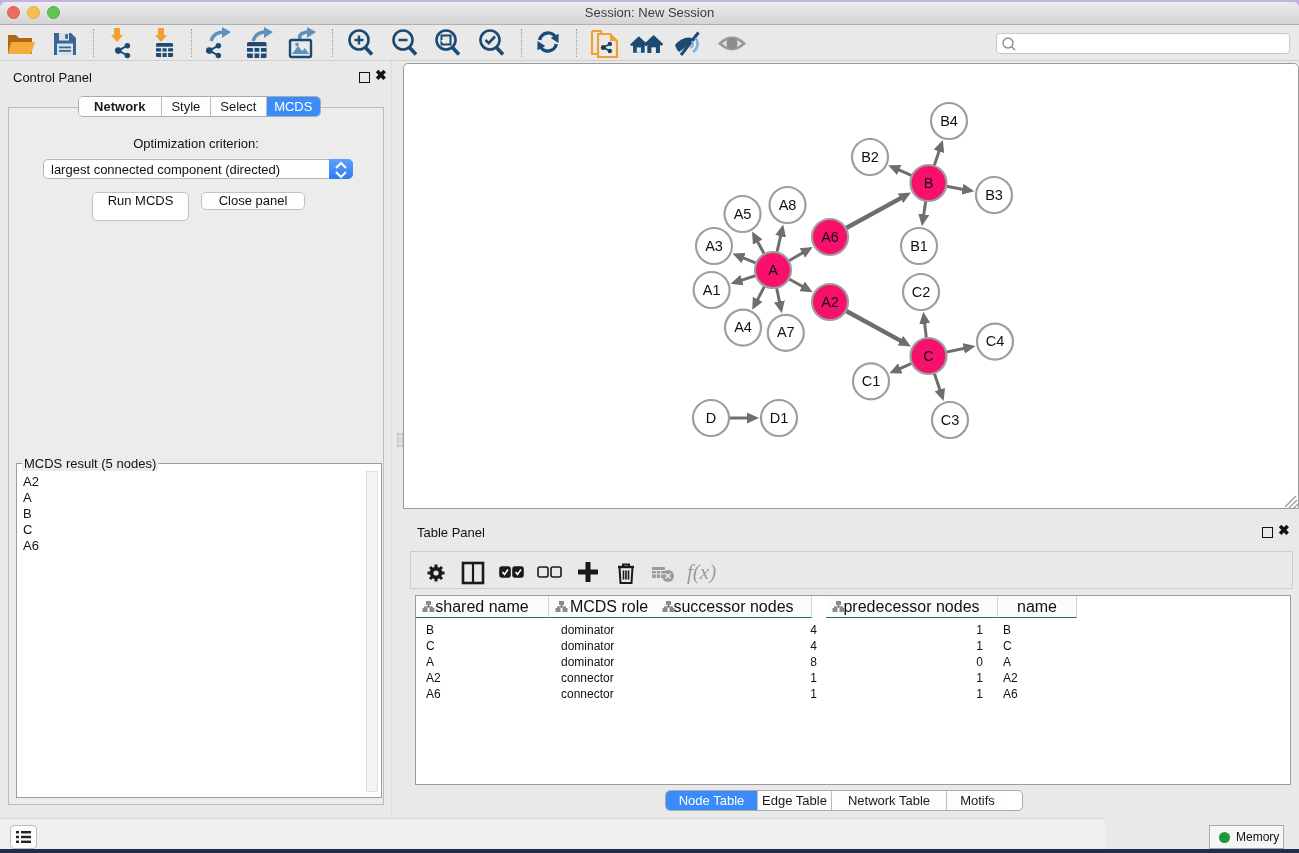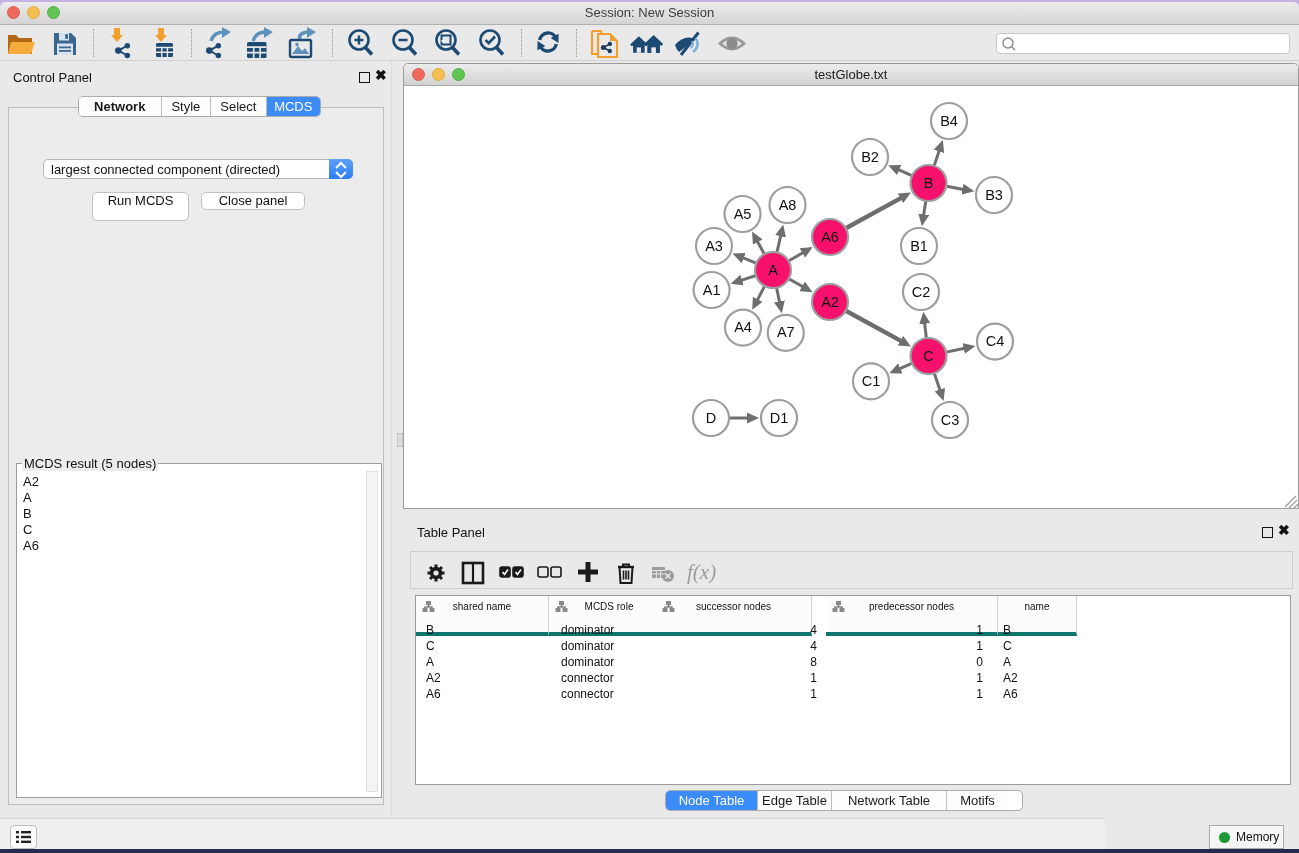--- a/index.html
+++ b/index.html
@@ -52,21 +52,21 @@
 #net-titlebar .t1 { left:8px; top:4px; background:#ee6a5f; border:1px solid #d55e53; }
 #net-titlebar .t2 { left:28px; top:4px; background:#f5bf4f; border:1px solid #deaa41; }
 #net-titlebar .t3 { left:48px; top:4px; background:#61c554; border:1px solid #54ab48; }
 #net-title { width:100%; text-align:center; font-size:13px; color:#222; line-height:21px; }
 #graph { position:absolute; left:0; top:22px; }
 
 #tpanel { left:392px; top:507px; width:907px; height:307px; background:#e9e9e9; }
 #tp-title { left:25px; top:16px; font-size:13px; color:#111; }
 #tp-toolbar { left:18px; top:42px; width:883px; height:38px; border:1px solid #cdcdcd; background:#e9e9e9; }
 #tp-table { left:23px; top:86px; width:876px; height:190px; background:#fff; border:1px solid #9b9b9b; }
-.th { position:absolute; top:0; height:40px; background:#fcfcfc; border-right:1px solid #d4d4d4; border-bottom:4px solid #0f766e; font-size:10px; color:#111; text-align:center; line-height:22px; }
+.th { position:absolute; top:0; height:22px; background:#fcfcfc; border-right:1px solid #d4d4d4; border-bottom:1px solid #0f766e; font-size:16px; color:#111; text-align:center; line-height:22px; }
 .trow { position:absolute; font-size:12px; color:#111; height:16px; line-height:16px; }
 #tp-tabs { left:264px; top:281px; width:358px; height:21px;margin-left:9px; }
 #tp-tabs .a { width:92px; } #tp-tabs .b { width:74px; } #tp-tabs .c { width:115px; } #tp-tabs .d { width:61px; }
 
 #statusbar { left:0; top:816px; width:1105px; height:31px; background:#efefef; border-top:1px solid #d6d6d6; }
 #list-btn { position:absolute; left:10px; top:6px; width:27px; height:24px; background:#fcfcfc; border:1px solid #bdbdbd; border-radius:4px; }
 #mem-btn { position:absolute; left:1209px; top:6px; width:75px; height:24px; background:#f6f6f6; border:1px solid #a9a9a9; font-size:12px; color:#111; }
 #mem-btn .dot { position:absolute; left:9px; top:6px; width:11px; height:11px; border-radius:50%; background:#1d9a34; }
 #mem-btn .txt { position:absolute; left:26px; top:4px; }
 </style>
@@ -216,42 +216,37 @@
     <div class="abs" id="cpanel-title">Control Panel</div>
     <div class="hdr-sq" style="left:359px; top:11px;"></div>
     <div class="hdr-x" style="left:375px; top:6px;">✖</div>
     <div class="abs" id="cp-content"></div>
     <div class="seg" id="cp-tabs">
       <div class="n">Network</div>
         <div class="s">Style</div>
         <div class="e">Select</div>
         <div class="m sel">MCDS</div>
     </div>
+    <div class="abs" id="opt-label">Optimization criterion:</div>
     <div class="abs" id="dropdown">largest connected component (directed)
       <div id="dd-cap"><svg width="24" height="22">
             <path d="M7 9 L12 4 L17 9" fill="none" stroke="#fff" stroke-width="2"></path>
             <path d="M7 13 L12 18 L17 13" fill="none" stroke="#fff" stroke-width="2"></path>
           </svg></div>
     </div>
     <div class="btn" id="btn-run">Run MCDS</div>
     <div class="btn" id="btn-close">Close panel</div>
     <div class="abs" id="mcds-fs">
       <div id="mcds-legend">MCDS result (5 nodes)</div>
       <div id="mcds-list">A2<br>A<br>B<br>C<br>A6</div>
       <div id="mcds-scroll"></div>
     </div>
   </div>
   <div class="abs" style="left:391px; top:59px; width:1px; height:757px; background:#dcdcdc;"></div>
   <div class="abs" id="netwin">
-    <div id="net-titlebar">
-      <div class="tl t1"></div>
-        <div class="tl t2"></div>
-        <div class="tl t3"></div>
-      <div id="net-title">testGlobe.txt</div>
-    </div>
     <svg id="graph" width="894" height="423" style="display:block">
         <defs>
           <marker id="ah" markerWidth="13" markerHeight="11" refX="1" refY="5.5" orient="auto" markerUnits="userSpaceOnUse">
             <path d="M0 0 L12 5.5 L0 11 Z" fill="#6e6e6e"></path>
           </marker>
         </defs>
         <line x1="360.9" y1="169.1" x2="353.3" y2="155.2" stroke="#6e6e6e" stroke-width="3" marker-end="url(#ah)"></line>
         <line x1="372.7" y1="167.4" x2="376.8" y2="149.3" stroke="#6e6e6e" stroke-width="3" marker-end="url(#ah)"></line>
         <line x1="353.3" y1="177.6" x2="338.7" y2="171.7" stroke="#6e6e6e" stroke-width="3" marker-end="url(#ah)"></line>
         <line x1="352.8" y1="189.3" x2="337.1" y2="194.4" stroke="#6e6e6e" stroke-width="3" marker-end="url(#ah)"></line>

